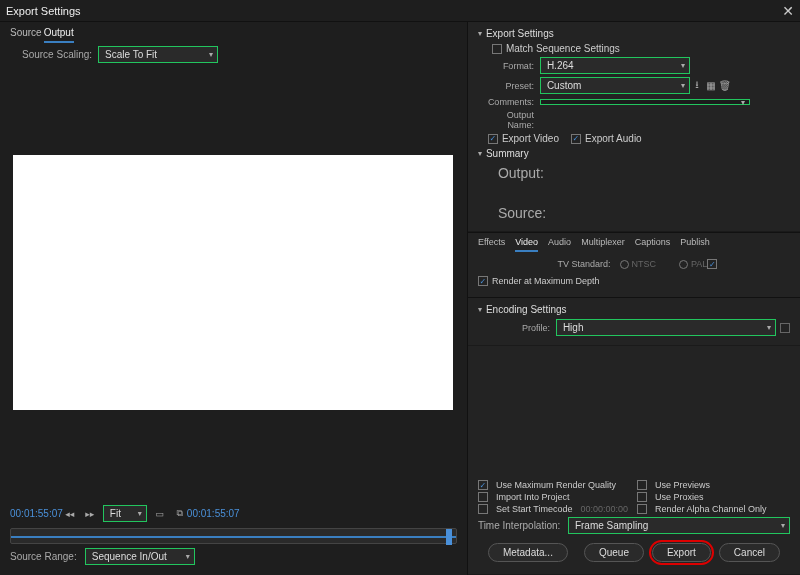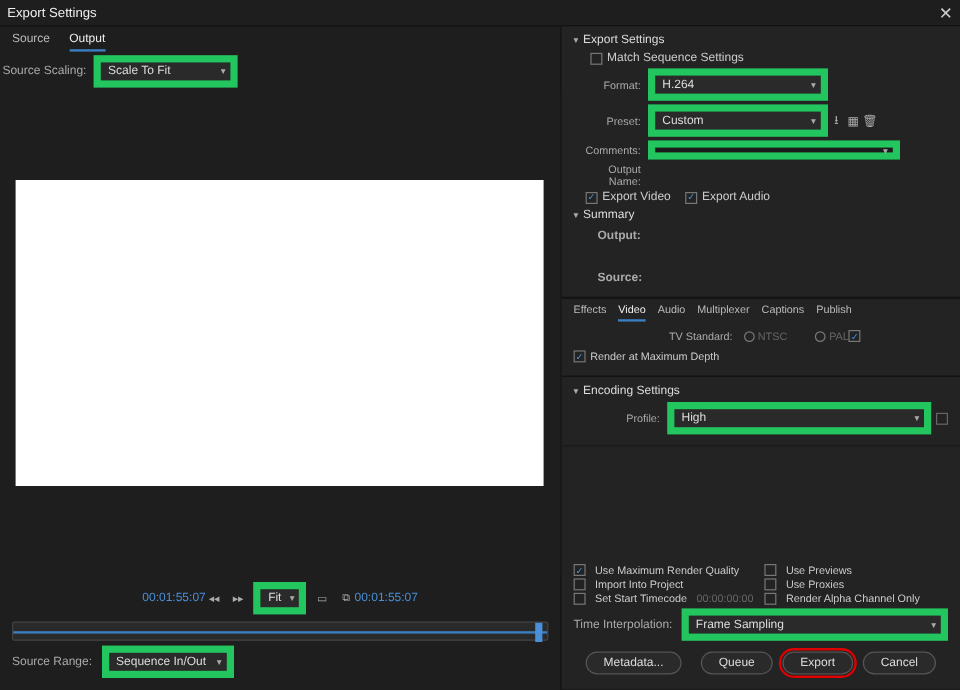--- a/index.html
+++ b/index.html
@@ -3,31 +3,31 @@
 <meta charset="utf-8">
 <style>
 * { margin: 0; padding: 0; box-sizing: border-box; font-family: "Segoe UI", Arial, sans-serif; }
 body { background: #1e1e1e; color: #ccc; font-size: 10px; width: 800px; height: 575px; overflow: hidden; position: relative; }
 .titlebar { height: 22px; display: flex; align-items: center; justify-content: space-between; padding: 0 6px; background: #1e1e1e; border-bottom: 1px solid #111; }
 .titlebar .title { font-size: 11px; color: #eee; }
 .titlebar .close { font-size: 14px; cursor: pointer; color: #ccc; }
 .main { display: flex; height: 553px; }
 .left { width: 496px; border-right: 1px solid #111; display: flex; flex-direction: column; }
 .right { flex: 1; display: flex; flex-direction: column; background: #232323; }
-.tabs { display: flex; gap: 16px; padding: 5px 10px 0; font-size: 10px; }
+.tabs { display: flex; gap: 2px; padding: 5px 10px 0; font-size: 10px; }
 .tab { cursor: pointer; padding-bottom: 3px; color: #bbb; }
 .tab.active { color: #eee; border-bottom: 2px solid #3a7fc1; }
-.row { display: flex; align-items: center; padding: 3px 2px; gap: 6px; }
+.row { display: flex; align-items: center; padding: 3px 22px; gap: 6px; }
 .label { color: #aaa; font-size: 10px; white-space: nowrap; }
-.dropdown { background: #2a2a2a; color: #ddd; border: 6px solid #22c55e; font-size: 10px; padding: 2px 16px 2px 6px; position: relative; display: inline-flex; align-items: center; justify-content: space-between; cursor: pointer; min-width: 0; }
+.dropdown { background: #2a2a2a; color: #ddd; border: 1px solid #22c55e; font-size: 10px; padding: 2px 16px 2px 6px; position: relative; display: inline-flex; align-items: center; justify-content: space-between; cursor: pointer; min-width: 0; }
 .dropdown::after { content: "▾"; position: absolute; right: 4px; color: #aaa; font-size: 8px; }
 .preview-area { flex: 1; display: flex; align-items: center; justify-content: center; background: #1e1e1e; padding: 20px 0; }
 .preview-canvas { width: 440px; height: 255px; background: #fff; }
 .timeline-area { padding: 4px 10px 6px; }
-.timecode-row { display: flex; align-items: center; justify-content: center; font-size: 10px; padding: 2px 0; }
+.timecode-row { display: flex; align-items: center; justify-content: flex-start; font-size: 10px; padding: 2px 0; }
 .timecode { color: #4a90d9; }
 .timeline-ctrl { display: flex; align-items: center; gap: 6px; }
 .ico { display: inline-flex; align-items: center; justify-content: center; width: 14px; height: 14px; color: #aaa; font-size: 9px; }
 .slider { height: 16px; position: relative; background: #2a2a2a; border: 1px solid #444; border-radius: 2px; margin-top: 4px; }
 .slider-fill { position: absolute; left: 0; right: 0; top: 50%; height: 2px; background: #3a7fc1; }
 .slider-thumb { position: absolute; right: 4px; top: 0; width: 6px; height: 16px; background: #4a90d9; }
 .source-range-row { display: flex; align-items: center; gap: 8px; padding: 4px 0; }
 
 
 .rsec { padding: 6px 10px; border-bottom: 1px solid #1a1a1a; }
@@ -41,21 +41,21 @@
 .subpanel { padding: 4px 10px; font-size: 9px; }
 .radio { width: 9px; height: 9px; border: 1px solid #777; border-radius: 50%; display: inline-block; margin: 0 3px; }
 .hl-red { outline: 2px solid #d00; outline-offset: 1px; }
 .btn-row { display: flex; gap: 8px; padding: 6px 10px; justify-content: flex-start; }
 .btn { background: #2a2a2a; border: 1px solid #555; color: #ddd; font-size: 10px; padding: 3px 14px; border-radius: 10px; cursor: pointer; }
 .check-grid { display: grid; grid-template-columns: 1fr 1fr; gap: 2px 6px; padding: 2px 0; }
 .check-item { display: flex; align-items: center; gap: 4px; font-size: 9px; color: #ccc; }
 .ghost { color: #666; font-size: 9px; margin-left: 4px; }
 .iconbtn { width: 14px; height: 14px; display: inline-flex; align-items: center; justify-content: center; color: #aaa; cursor: pointer; font-size: 10px; }
 .small-box { width: 10px; height: 10px; border: 1px solid #666; margin-left: 4px; }
-.summary { color: #aaa; font-size: 10px; padding: 2px 0 4px 20px; font-weight: bold; }
+.summary { color: #aaa; font-size: 14px; padding: 2px 0 4px 20px; }
 </style>
 </head>
 <body>
 
 <div class="titlebar">
   <span class="title">Export Settings</span>
   <span class="close">✕</span>
 </div>
 
 <div class="main">

